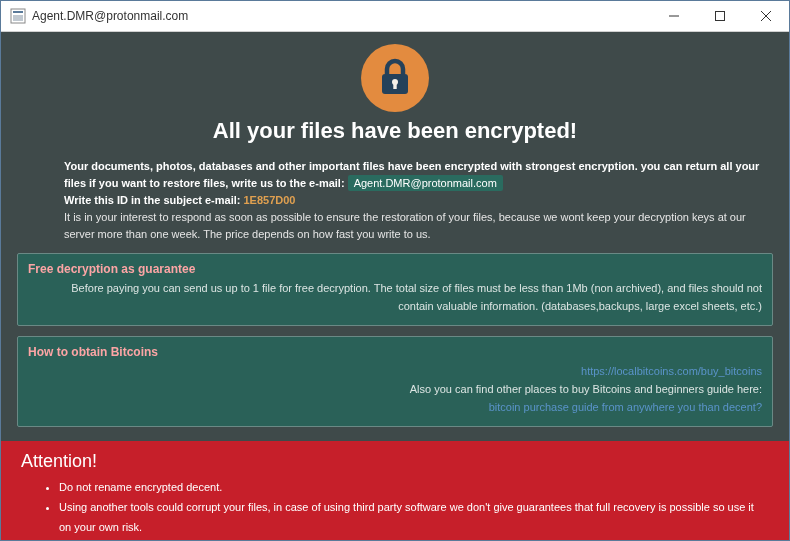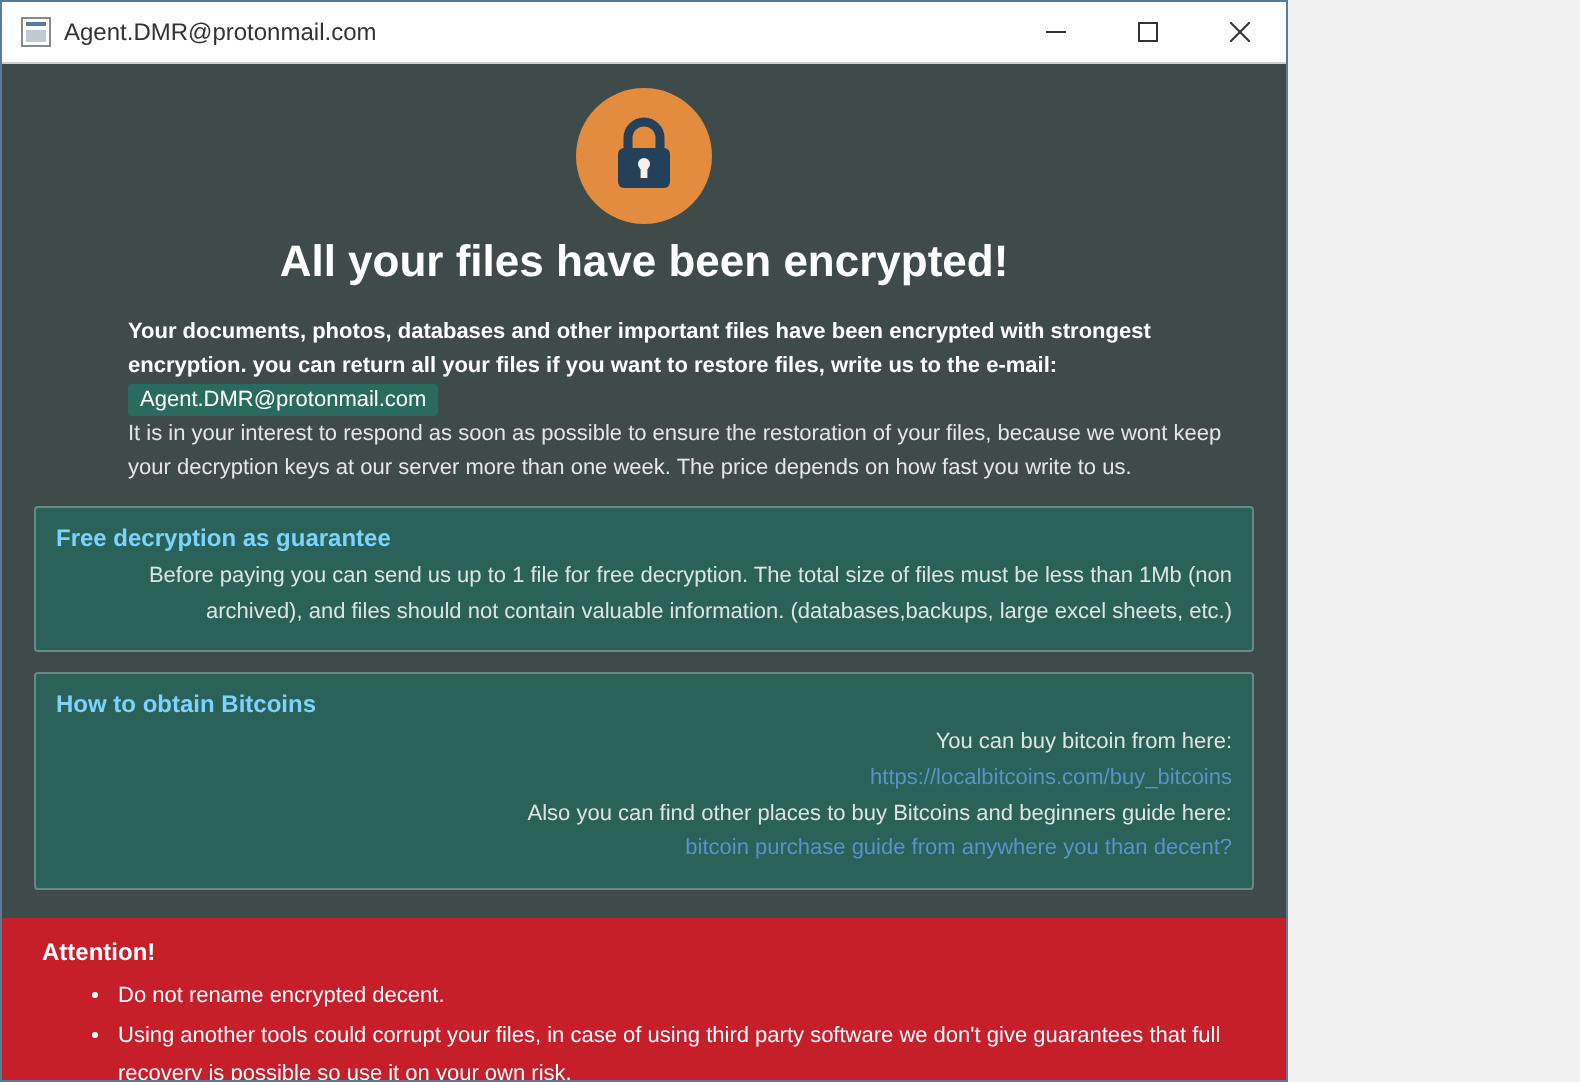--- a/index.html
+++ b/index.html
@@ -4,21 +4,21 @@
   <style>
     * { margin: 0; padding: 0; box-sizing: border-box; }
     body {
       font-family: "Segoe UI", Tahoma, sans-serif;
       background: #f0f0f0;
       width: 790px;
       height: 541px;
       overflow: hidden;
     }
     .window {
-      width: 644px;
+      width: 790px;
       height: 541px;
       background: #fff;
       border: 1px solid #5a7a9a;
       display: flex;
       flex-direction: column;
     }
     .titlebar {
       height: 31px;
       background: #ffffff;
       display: flex;
@@ -89,40 +89,40 @@
     .idtxt { color: #e0a050; font-weight: bold; }
     .panel {
       background: #2a6158;
       border: 1px solid #6a8985;
       border-radius: 2px;
       margin-top: 10px;
       padding: 8px 10px 10px 10px;
     }
     .panel-title {
       font-weight: bold;
-      color: #7dd3fc;
+      color: #fca5a5;
       font-size: 12px;
       margin-bottom: 4px;
     }
     .panel-body {
       padding-left: 28px;
       line-height: 1.6;
       color: #dce5e3;
       text-align: right;
     }
     .link { color: #5a93c9; }
     .attention {
       background: #c61f2a;
       margin: 14px -16px 0 -16px;
       padding: 10px 20px 14px 20px;
       color: #fff;
     }
     .attention-title {
-      font-weight: bold;
-      font-size: 12px;
+      font-weight: normal;
+      font-size: 18px;
       margin-bottom: 6px;
     }
     .attention ul {
       list-style: disc;
       padding-left: 38px;
       line-height: 1.8;
       font-size: 11px;
     }
   </style>
 </head>
@@ -172,32 +172,36 @@
     </div>
 
     <h1 class="main-title">All your files have been encrypted!</h1>
 
     <div class="intro">
       <div>
         <b>Your documents, photos, databases and other important files have been encrypted with strongest encryption. you can return all your files if you want to restore files, write us to the e-mail:</b>
         <span> </span>
         <span class="pill">Agent.DMR@protonmail.com</span>
       </div>
+      <div>
+        <b>Write this ID in the subject e-mail:</b>
+        <span> </span>
+        <span class="idtxt">1E857D00</span>
+      </div>
       <div>It is in your interest to respond as soon as possible to ensure the restoration of your files, because we wont keep your decryption keys at our server more than one week. The price depends on how fast you write to us.</div>
     </div>
 
     <div class="panel">
       <div class="panel-title">Free decryption as guarantee</div>
       <div class="panel-body">Before paying you can send us up to 1 file for free decryption. The total size of files must be less than 1Mb (non archived), and files should not contain valuable information. (databases,backups, large excel sheets, etc.)</div>
     </div>
 
     <div class="panel">
       <div class="panel-title">How to obtain Bitcoins</div>
       <div class="panel-body">
-        <div>You can buy bitcoin from here:</div>
         <div class="link">https://localbitcoins.com/buy_bitcoins</div>
         <div>Also you can find other places to buy Bitcoins and beginners guide here:</div>
         <div class="link">bitcoin purchase guide from anywhere you than decent?</div>
       </div>
     </div>
 
     <div class="attention">
       <div class="attention-title">Attention!</div>
       <ul>
         <li>Do not rename encrypted decent.</li>

